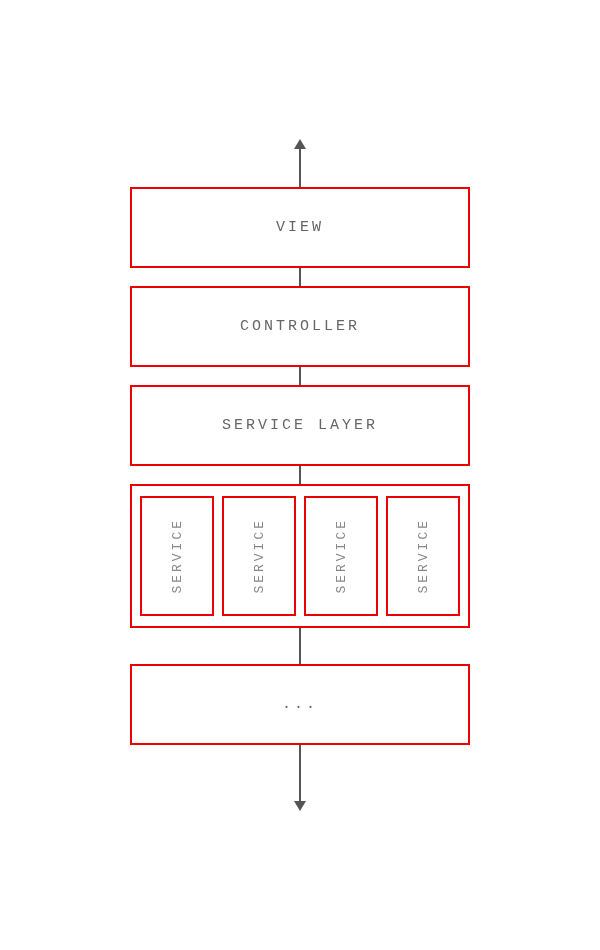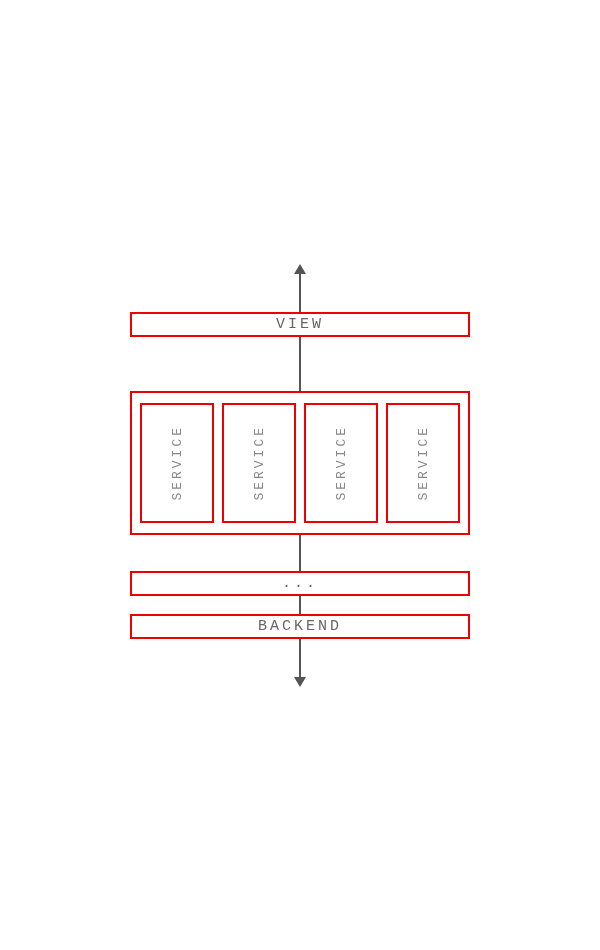--- a/index.html
+++ b/index.html
@@ -61,21 +61,21 @@
       height: 18px;
       background: #555;
     }
 
     .box {
       width: 100%;
       border: 2px solid #e00;
       display: flex;
       align-items: flex-end;
       justify-content: center;
-      padding: 2px 10px;
+      padding: 30px 10px;
       background: #fff;
     }
 
     .box-label {
       font-family: 'Courier New', Courier, monospace;
       font-size: 15px;
       letter-spacing: 3px;
       color: #666;
       text-transform: uppercase;
     }
@@ -117,23 +117,29 @@
 <div class="diagram">
 
   <div class="arrow-up"></div>
 
   <div class="box">
     <span class="box-label">VIEW</span>
   </div>
 
   <div class="connector"></div>
 
+  <div class="box">
+    <span class="box-label">CONTROLLER</span>
+  </div>
 
   <div class="connector"></div>
 
+  <div class="box">
+    <span class="box-label">SERVICE LAYER</span>
+  </div>
 
   <div class="connector"></div>
 
   <div class="services-row">
     <div class="service-box">
       <span class="service-label">SERVICE</span>
     </div>
     <div class="service-box">
       <span class="service-label">SERVICE</span>
     </div>
@@ -149,19 +155,16 @@
 
 
   <div class="connector"></div>
 
   <div class="box">
     <span class="box-label">...</span>
   </div>
 
   <div class="connector"></div>
 
-  <div class="box">
-    <span class="box-label">BACKEND</span>
-  </div>
 
   <div class="arrow-down"></div>
 
 </div>
 
 </body></html>

